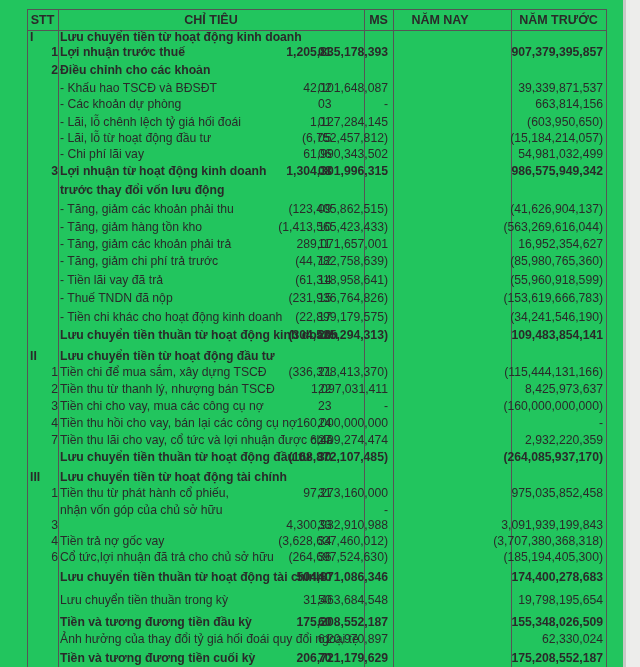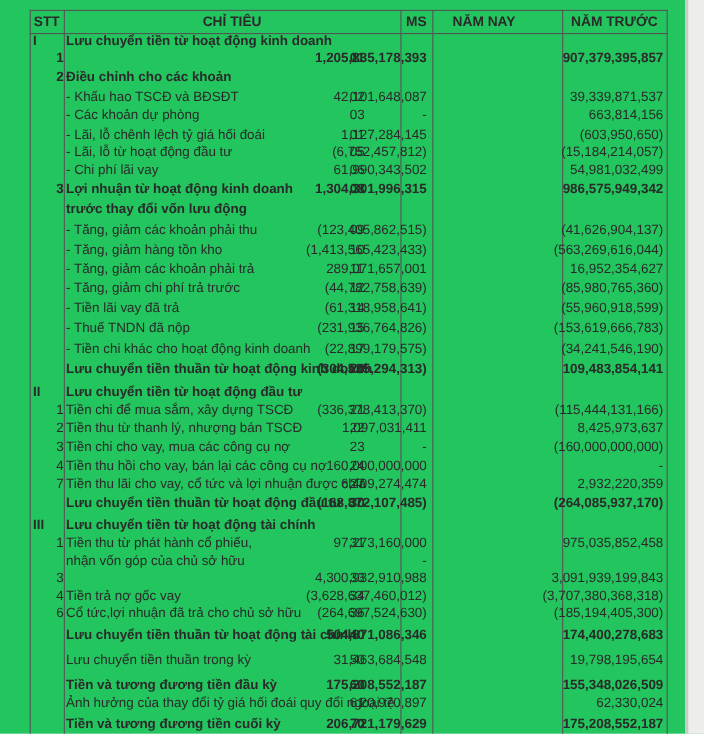--- a/index.html
+++ b/index.html
@@ -62,20 +62,21 @@
     <div id="rows">
         <div class="row bold" style="top: 20px;">
           <span class="stt roman">I</span>
           <span class="label">Lưu chuyển tiền từ hoạt động kinh doanh</span>
           <span class="ms"></span>
           <span class="cur" style="left: 180px; width: 181px;"></span>
           <span class="prev" style="left: 380px; width: 196px;"></span>
         </div>
         <div class="row bold" style="top: 35px;">
           <span class="stt">1</span>
+          <span class="label">Lợi nhuận trước  thuế</span>
           <span class="ms">01</span>
           <span class="cur" style="left: 180px; width: 181px;">1,205,835,178,393</span>
           <span class="prev" style="left: 380px; width: 196px;">907,379,395,857</span>
         </div>
         <div class="row bold" style="top: 53px;">
           <span class="stt">2</span>
           <span class="label">Điều chỉnh cho các khoản</span>
           <span class="ms"></span>
           <span class="cur" style="left: 180px; width: 181px;"></span>
           <span class="prev" style="left: 380px; width: 196px;"></span>

